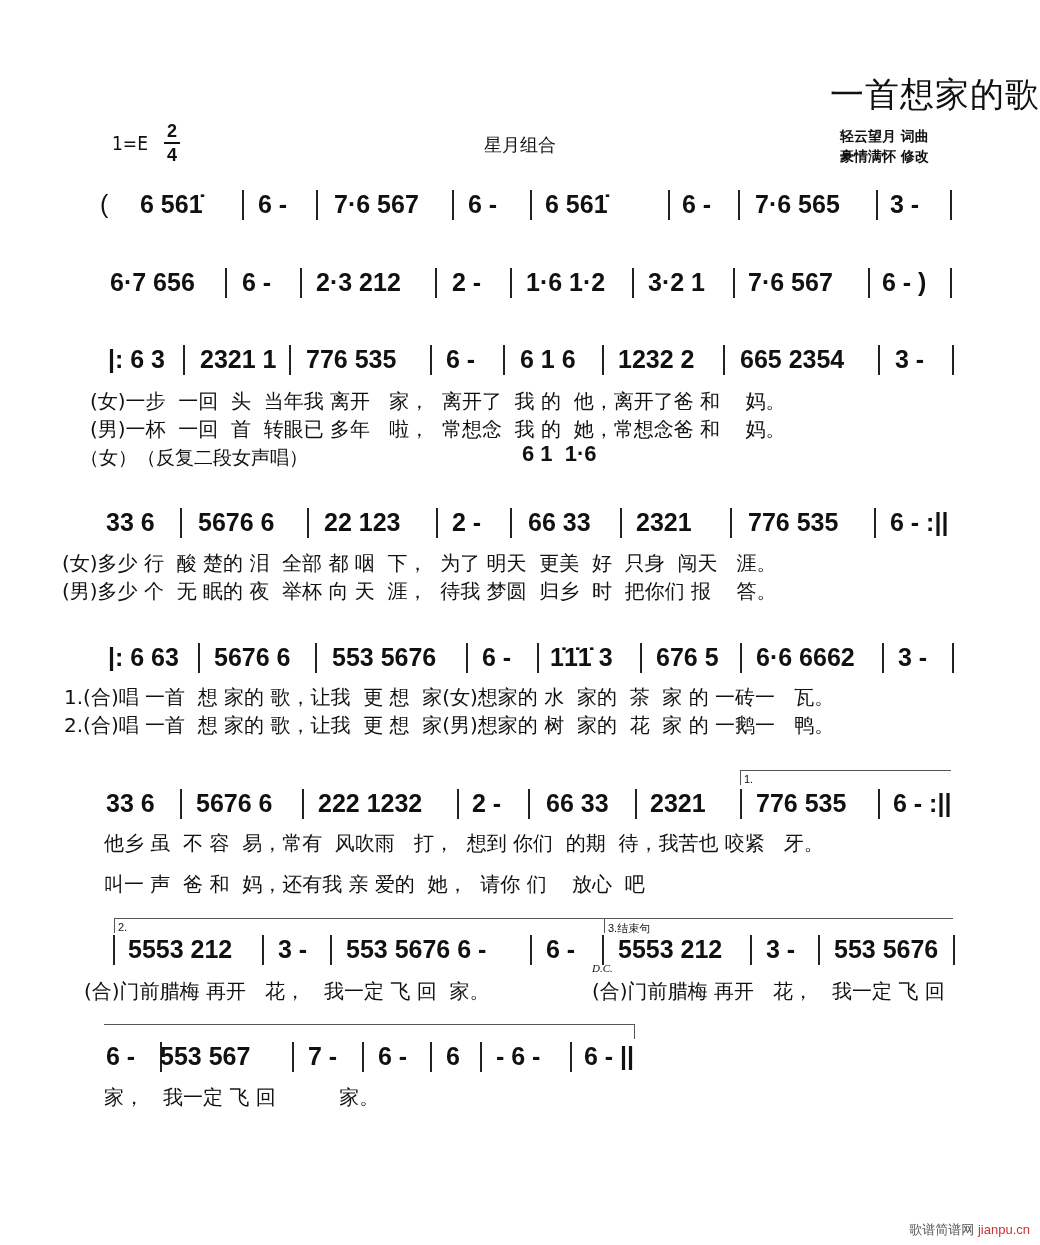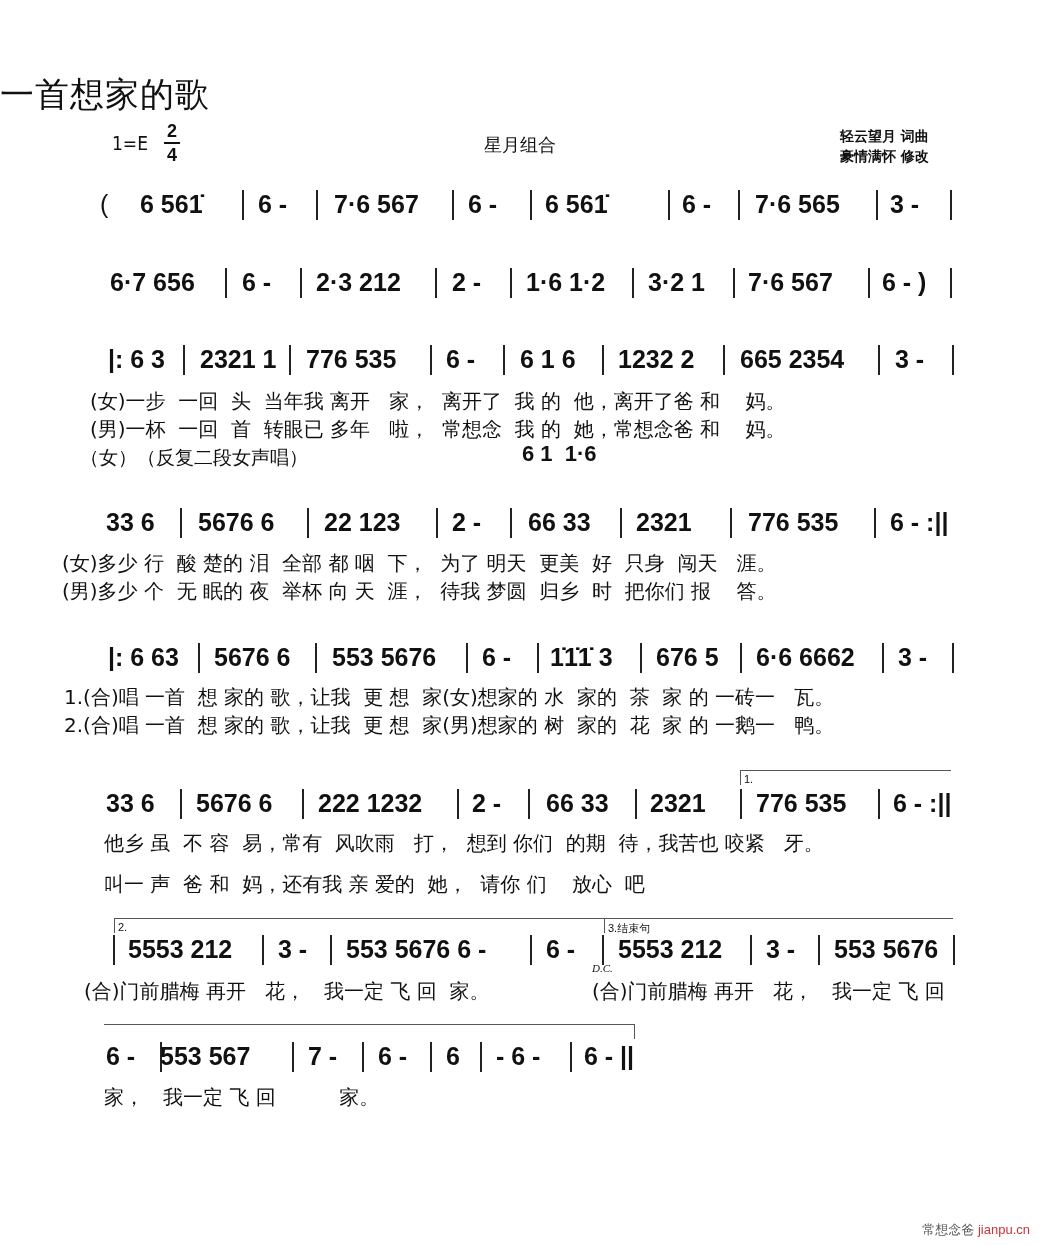--- a/index.html
+++ b/index.html
@@ -1,19 +1,19 @@
 <!DOCTYPE html>
 <html><head>
 <meta charset="utf-8">
 <style>
   html,body{margin:0;padding:0;background:#fff;}
   body{width:1040px;height:1245px;position:relative;overflow:hidden;color:#111;
        font-family:"Liberation Sans","DejaVu Sans",sans-serif;}
   .abs{position:absolute;}
-  .title{left:0;width:1040px;top:72px;text-align:left;font-size:34px;font-family:"DejaVu Sans",sans-serif;letter-spacing:1px;}
+  .title{left:0;width:1040px;top:72px;text-align:right;font-size:34px;font-family:"DejaVu Sans",sans-serif;letter-spacing:1px;}
   .key{left:112px;top:132px;font-size:19px;font-family:"DejaVu Sans Condensed","DejaVu Sans",sans-serif;}
   .ts{left:162px;top:122px;width:20px;text-align:center;font-size:18px;font-weight:bold;line-height:18px;}
   .ts .bar{border-top:2px solid #111;margin:2px 2px;}
   .artist{left:0;width:1040px;top:133px;text-align:center;font-size:18px;font-family:"DejaVu Sans",sans-serif;}
   .credits{left:840px;top:126px;font-size:14px;font-weight:bold;line-height:20px;font-family:"DejaVu Sans",sans-serif;}
   .row{position:absolute;left:0;width:1040px;height:40px;}
   .note{position:absolute;font-size:25px;font-weight:bold;line-height:28px;white-space:pre;}
   .bl{position:absolute;width:2px;background:#222;height:30px;}
   .lyric{position:absolute;font-size:20px;font-family:"DejaVu Sans",sans-serif;white-space:pre;}
   .volta{position:absolute;border-top:1.5px solid #555;border-left:1.5px solid #555;height:14px;}
@@ -199,15 +199,15 @@
   <div class="bl" style="left:430px"></div>
   <span class="note" style="left:446px">6</span>
   <div class="bl" style="left:480px"></div>
   <span class="note" style="left:496px">- 6 -</span>
   <div class="bl" style="left:570px"></div>
   <span class="note" style="left:584px">6 - ||</span>
 </div>
 <div class="lyric" style="left:104px;top:1084px">家，   我一定 飞 回          家。</div>
 
 <div class="abs wm">
-  <span style="color:#555">常想念爸</span>
+  <span style="color:#555">歌谱简谱网</span>
   <span>jianpu.cn</span>
 </div>
 
 </body></html>

